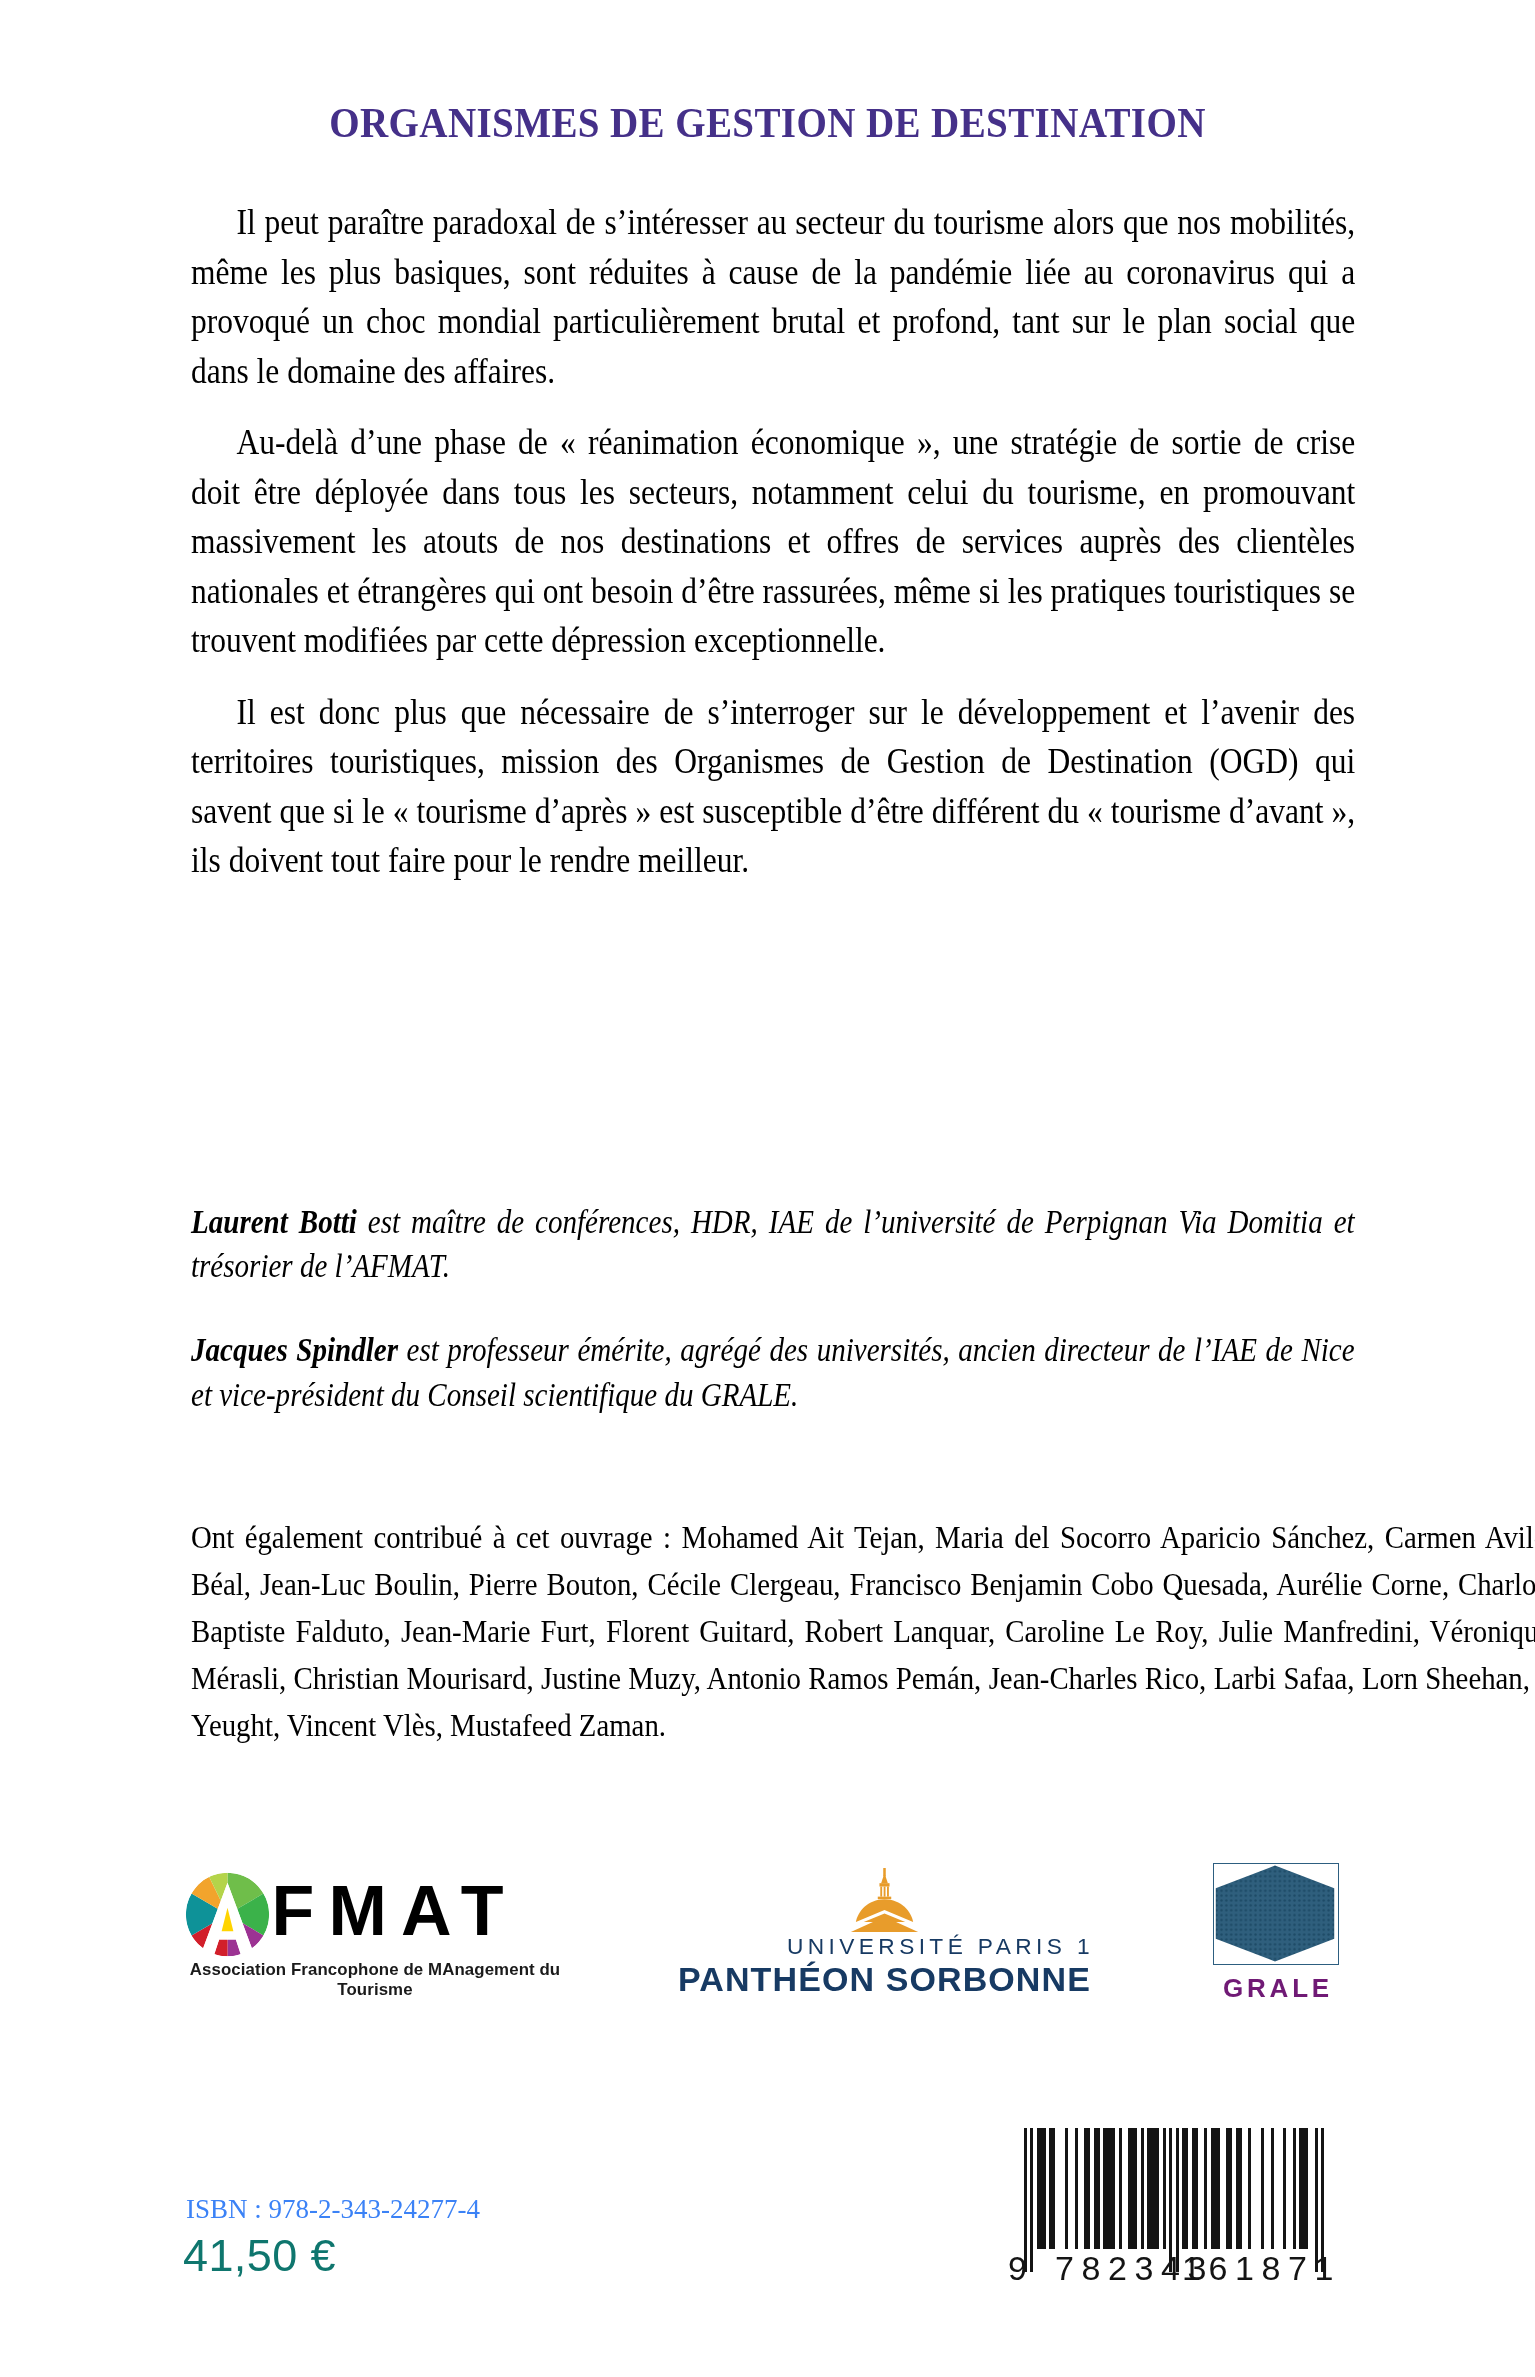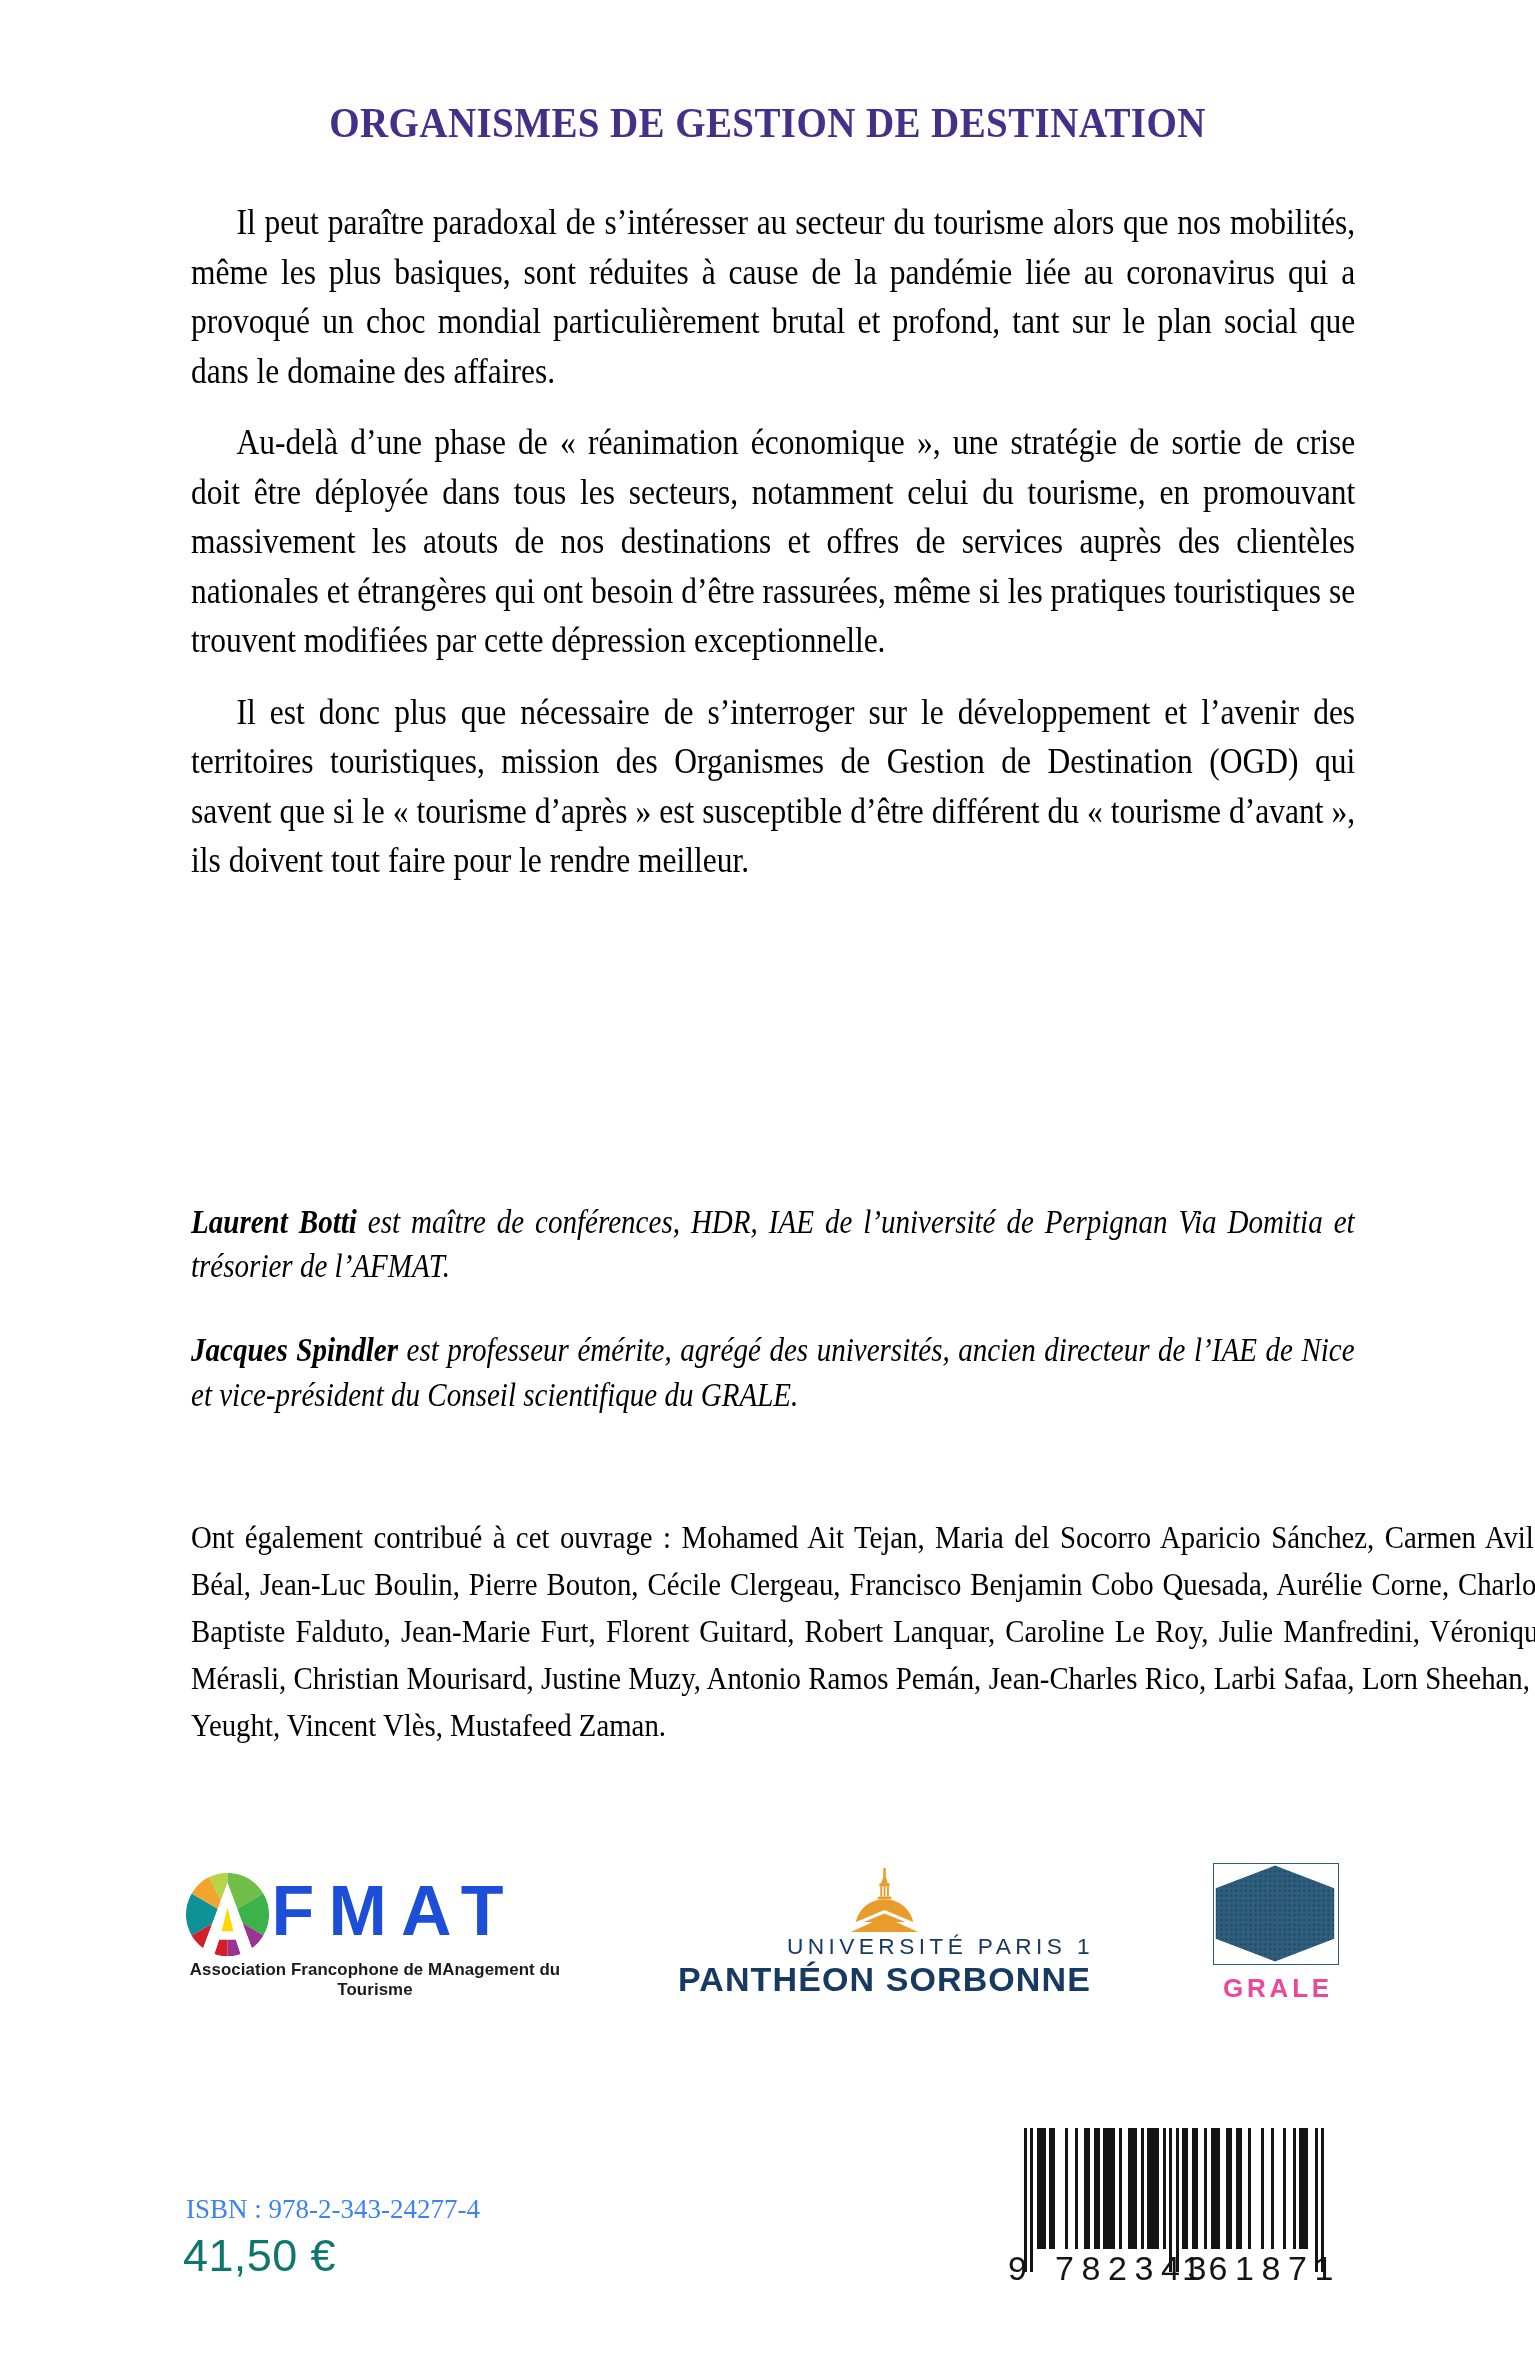--- a/index.html
+++ b/index.html
@@ -124,21 +124,21 @@
     height: 87px;
   }
   .afmat-word {
     position: absolute;
     left: 87px;
     top: 10px;
     font-family: "Liberation Sans", "DejaVu Sans", sans-serif;
     font-weight: bold;
     font-size: 70px;
     letter-spacing: 14.3px;
-    color: #1d4ed8;
+    color: #000000;
     line-height: 1;
   }
   .afmat-tagline {
     position: absolute;
     left: 0;
     top: 94px;
     width: 382px;
     text-align: center;
     font-family: "Liberation Sans", "DejaVu Sans", sans-serif;
     font-weight: bold;
@@ -208,21 +208,21 @@
   }
   .grale-word {
     position: absolute;
     left: 0; right: 0;
     top: 110px;
     text-align: center;
     font-family: "Liberation Sans", "DejaVu Sans", sans-serif;
     font-weight: bold;
     font-size: 26px;
     letter-spacing: 3.8px;
-    color: #ec4899;
+    color: #701a75;
   }
 
   
   .credit {
     position: absolute;
     left: 186px;
     top: 2047px;
     width: 663px;
     font-family: "Liberation Serif", "DejaVu Serif", serif;
     font-size: 25px;

